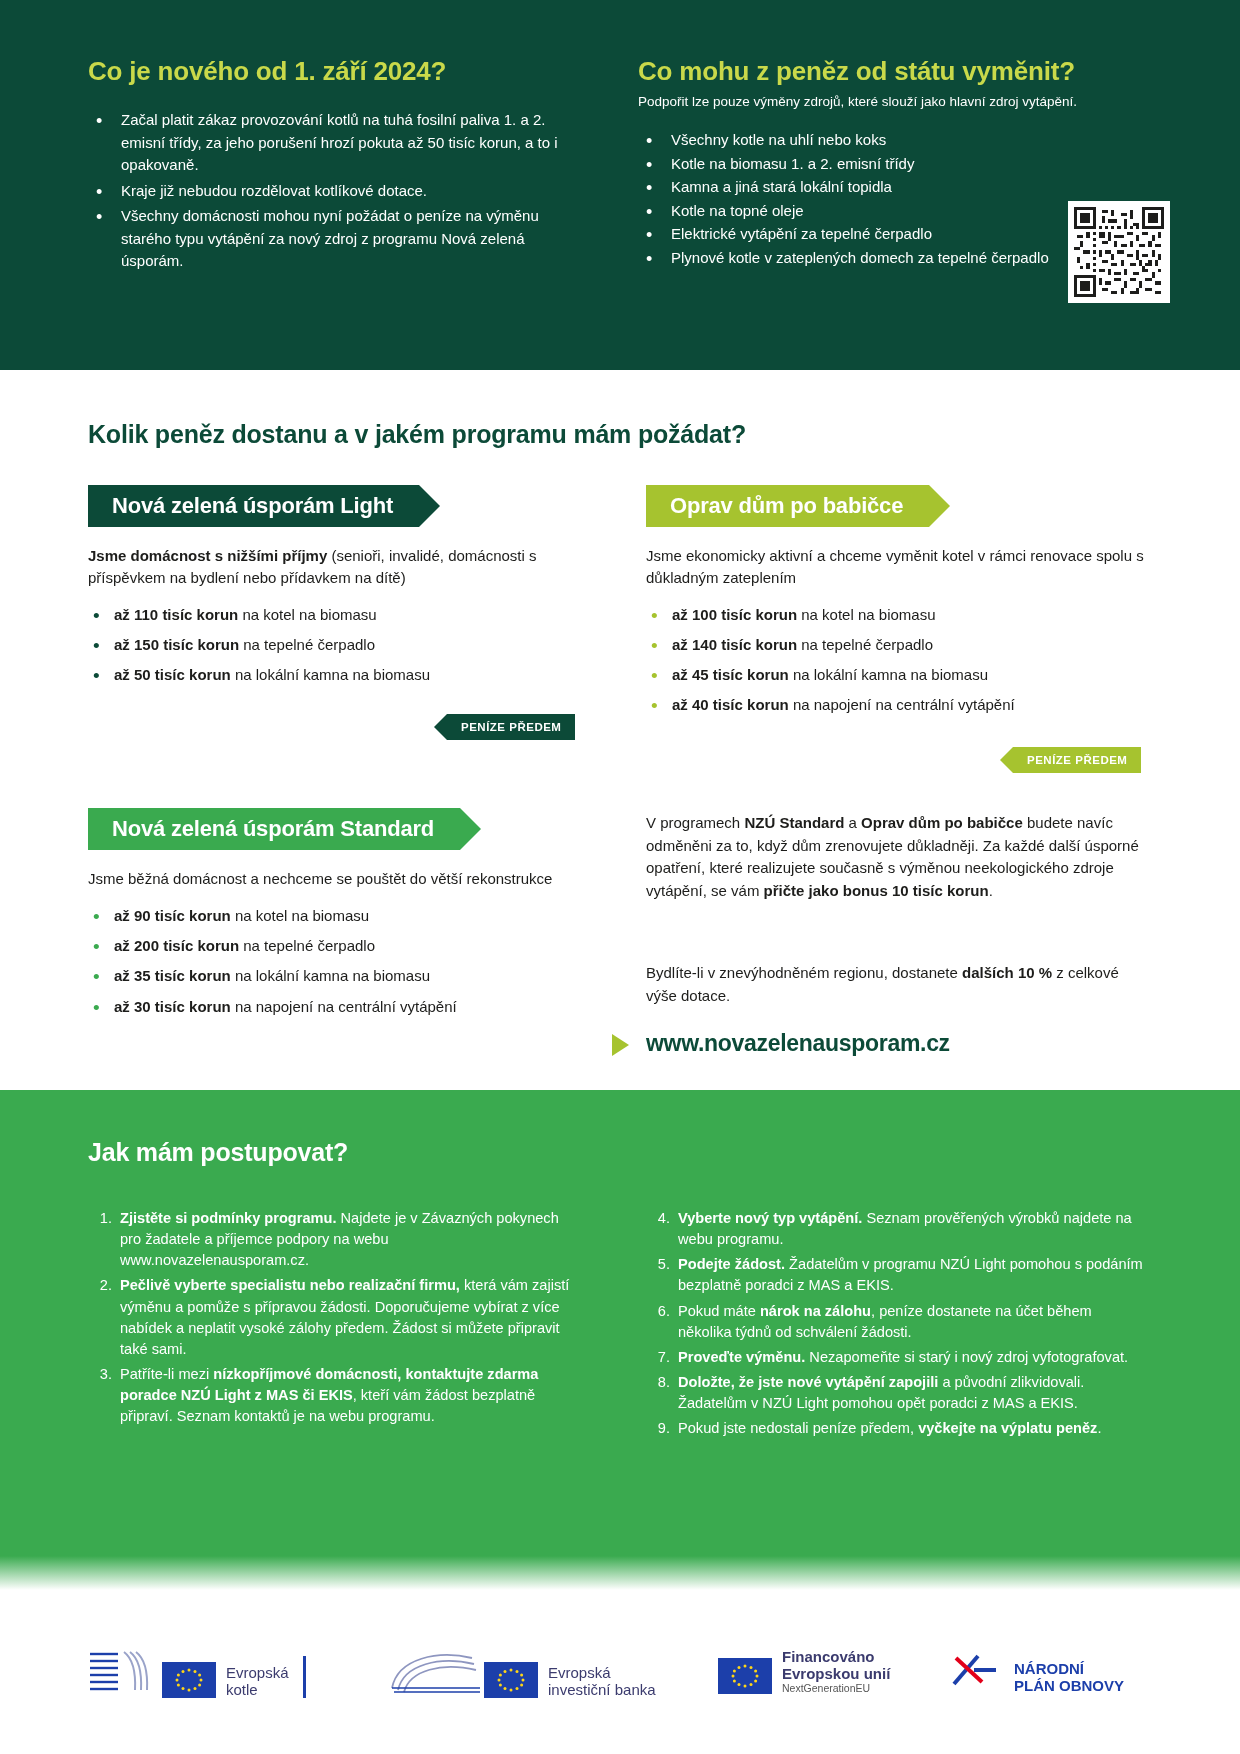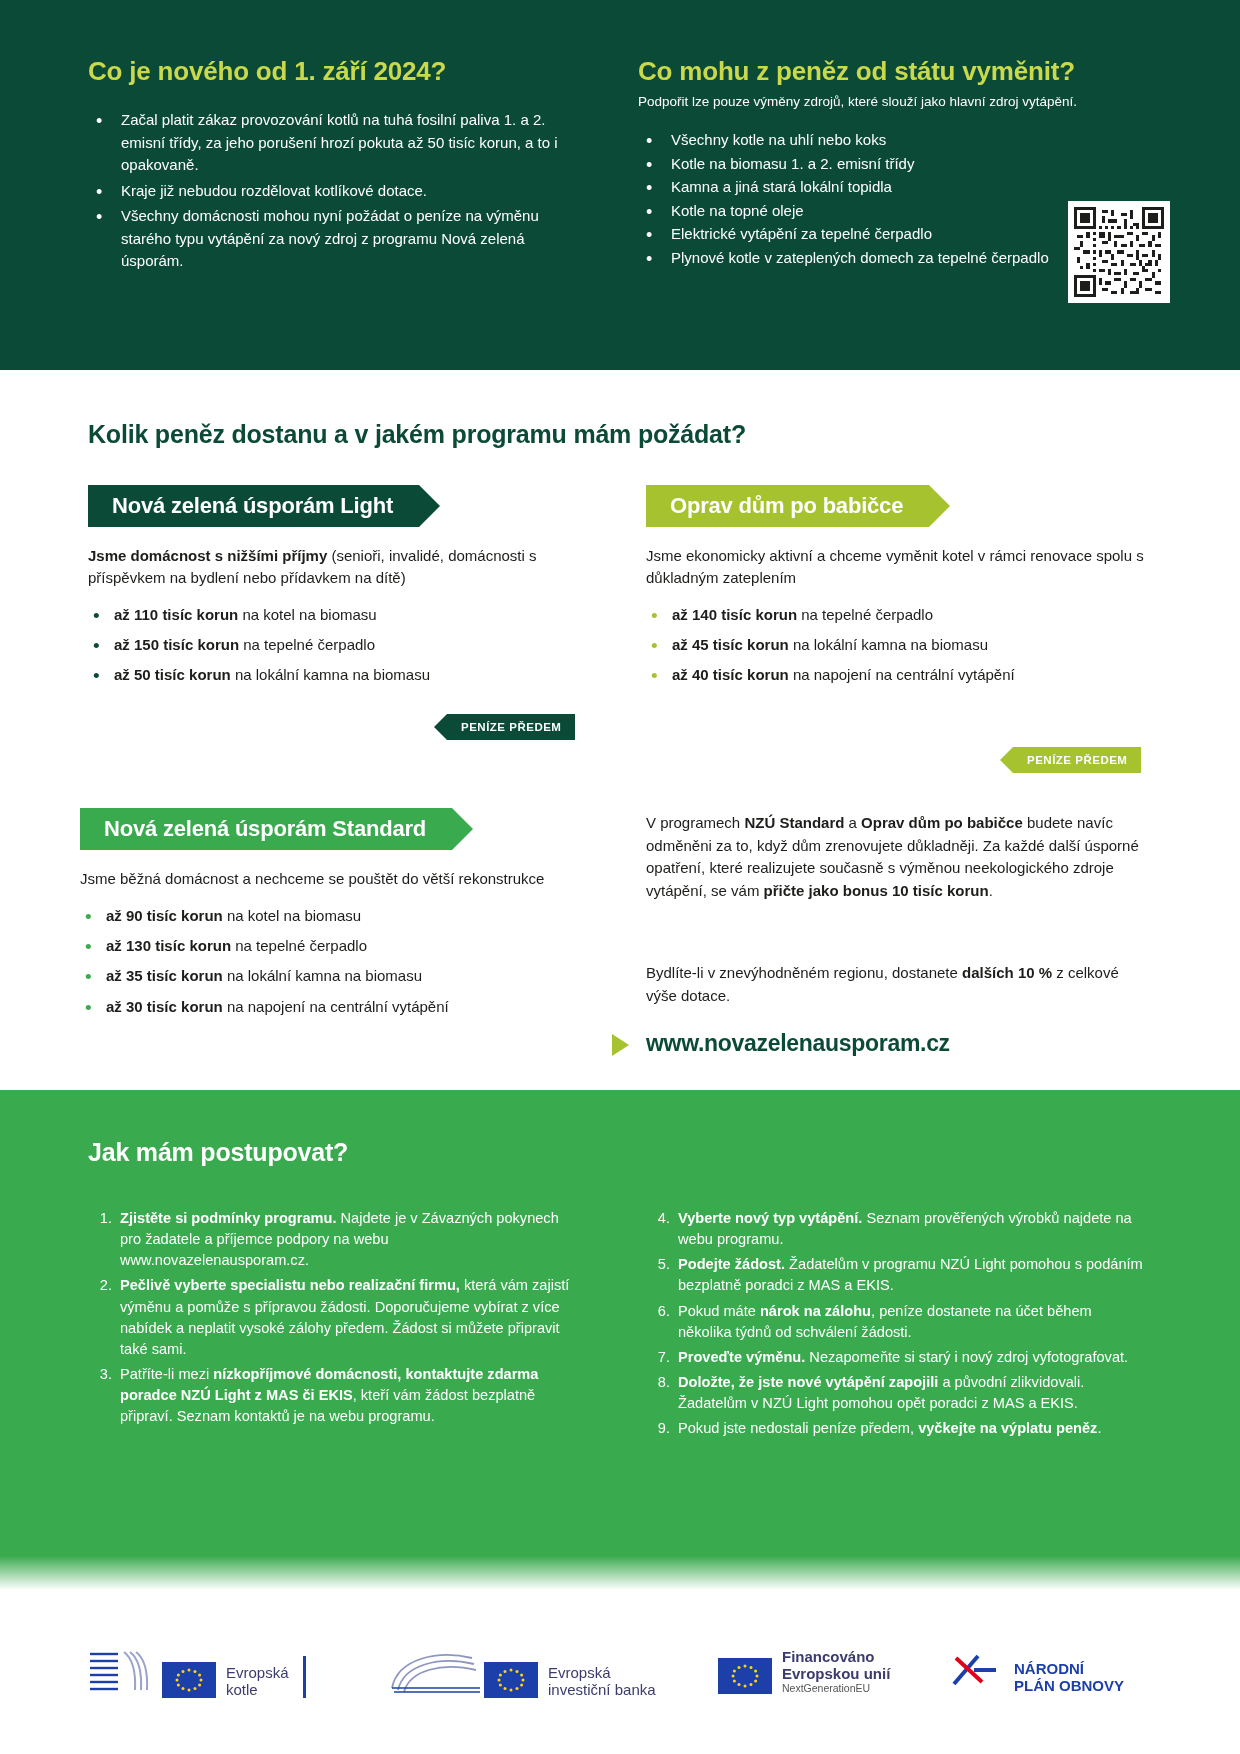--- a/index.html
+++ b/index.html
@@ -333,41 +333,42 @@
 
 <div class="blk" style="left:646px; top:485px; width:500px;">
   <div class="ribbon lime">
     <span>Oprav dům po babičce</span>
     <span class="arrow"></span>
   </div>
   <div class="lead">
     <b></b><span>Jsme ekonomicky aktivní a chceme vyměnit kotel v rámci renovace spolu s důkladným zateplením</span>
   </div>
   <ul class="bullets lime">
+    <li><b>až 100 tisíc korun</b><span> na kotel na biomasu</span></li>
     <li><b>až 140 tisíc korun</b><span> na tepelné čerpadlo</span></li>
     <li><b>až 45 tisíc korun</b><span> na lokální kamna na biomasu</span></li>
     <li><b>až 40 tisíc korun</b><span> na napojení na centrální vytápění</span></li>
   </ul>
 </div>
 <div class="tag lime" style="left:1013px; top:747px;">
   <span class="notch"></span>
   <span>PENÍZE PŘEDEM</span>
 </div>
 
-<div class="blk" style="left:80px; top:808px; width:500px;">
+<div class="blk" style="left:88px; top:808px; width:500px;">
   <div class="ribbon green">
     <span>Nová zelená úsporám Standard</span>
     <span class="arrow"></span>
   </div>
   <div class="lead">
     <b></b><span>Jsme běžná domácnost a nechceme se pouštět do větší rekonstrukce</span>
   </div>
   <ul class="bullets green">
     <li><b>až 90 tisíc korun</b><span> na kotel na biomasu</span></li>
-    <li><b>až 130 tisíc korun</b><span> na tepelné čerpadlo</span></li>
+    <li><b>až 200 tisíc korun</b><span> na tepelné čerpadlo</span></li>
     <li><b>až 35 tisíc korun</b><span> na lokální kamna na biomasu</span></li>
     <li><b>až 30 tisíc korun</b><span> na napojení na centrální vytápění</span></li>
   </ul>
 </div>
 
 <div class="para" style="left:646px; top:812px; width:500px;">
   <span>V programech </span><b>NZÚ Standard</b><span> a </span><b>Oprav dům po babičce</b><span> budete navíc odměněni za to, když dům zrenovujete důkladněji. Za každé další úsporné opatření, které realizujete současně s výměnou neekologického zdroje vytápění, se vám </span><b>přičte jako bonus 10 tisíc korun</b><span>.</span>
 </div>
 <div class="para" style="left:646px; top:962px; width:500px;">
   <span>Bydlíte-li v znevýhodněném regionu, dostanete </span><b>dalších 10 %</b><span> z celkové výše dotace.</span>

